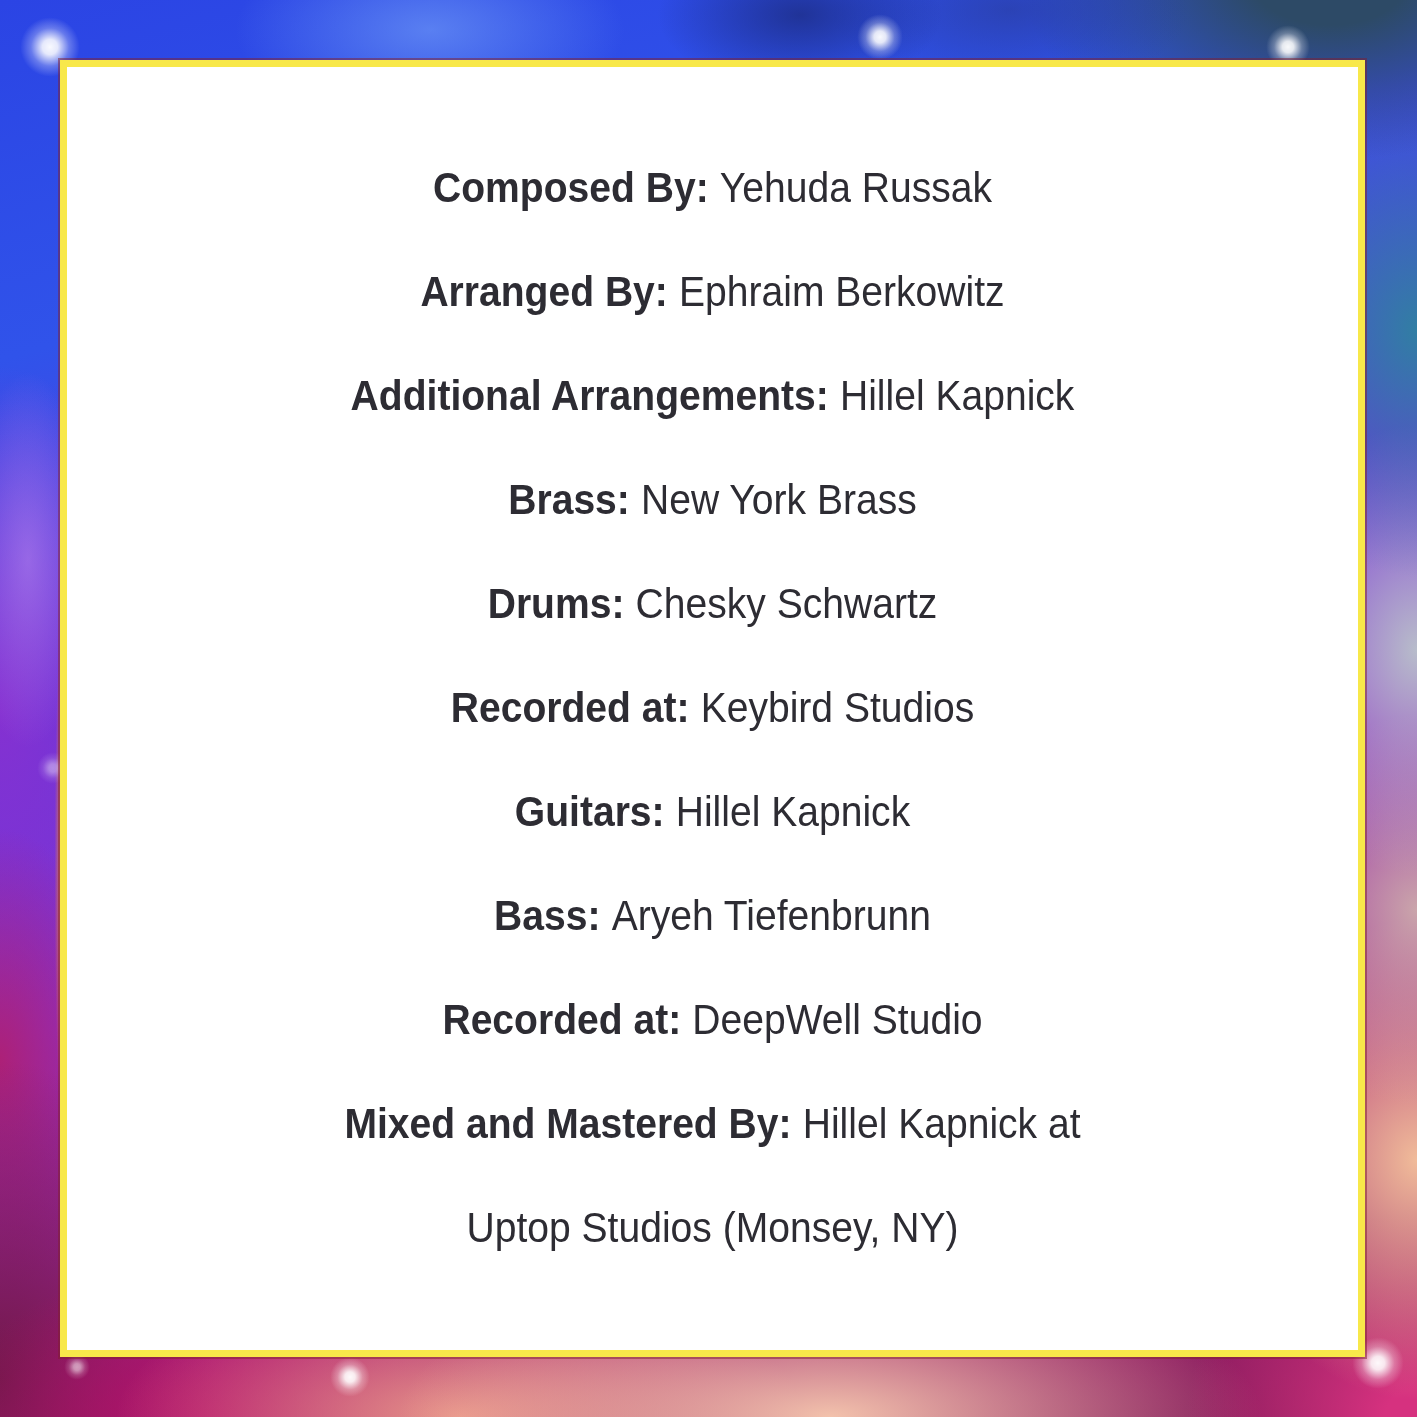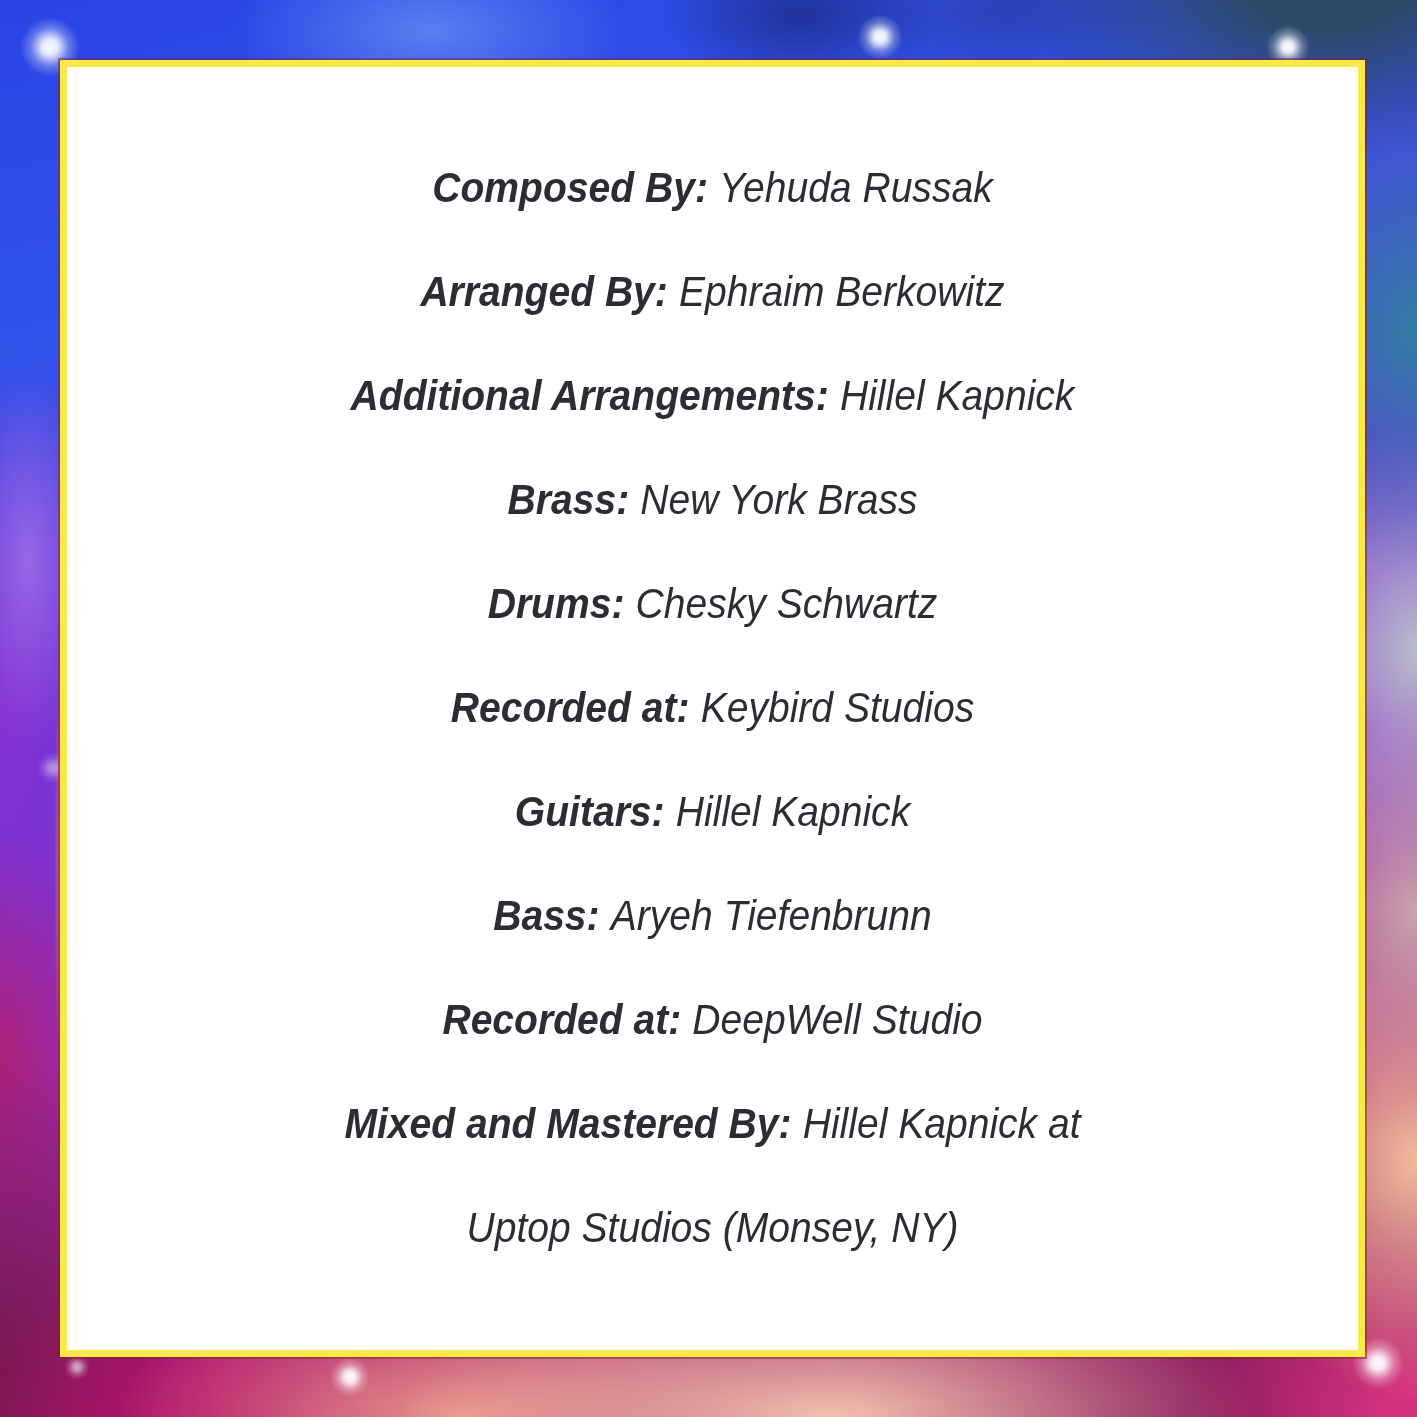--- a/index.html
+++ b/index.html
@@ -51,21 +51,20 @@
 
   .card {
     position: absolute;
     left: 60px;
     top: 60px;
     width: 1291px;   
     height: 1283px;  
     background: #ffffff;
     border: 7px solid #f8e84a;
     box-shadow: 0 0 0 2px rgba(128,30,46,.5);
-    font-style: italic;
   }
 
   .credits {
     padding-top: 69px;
     color: #2d2c33;
   }
   .line {
     height: 104px;
     display: flex;
     align-items: center;

